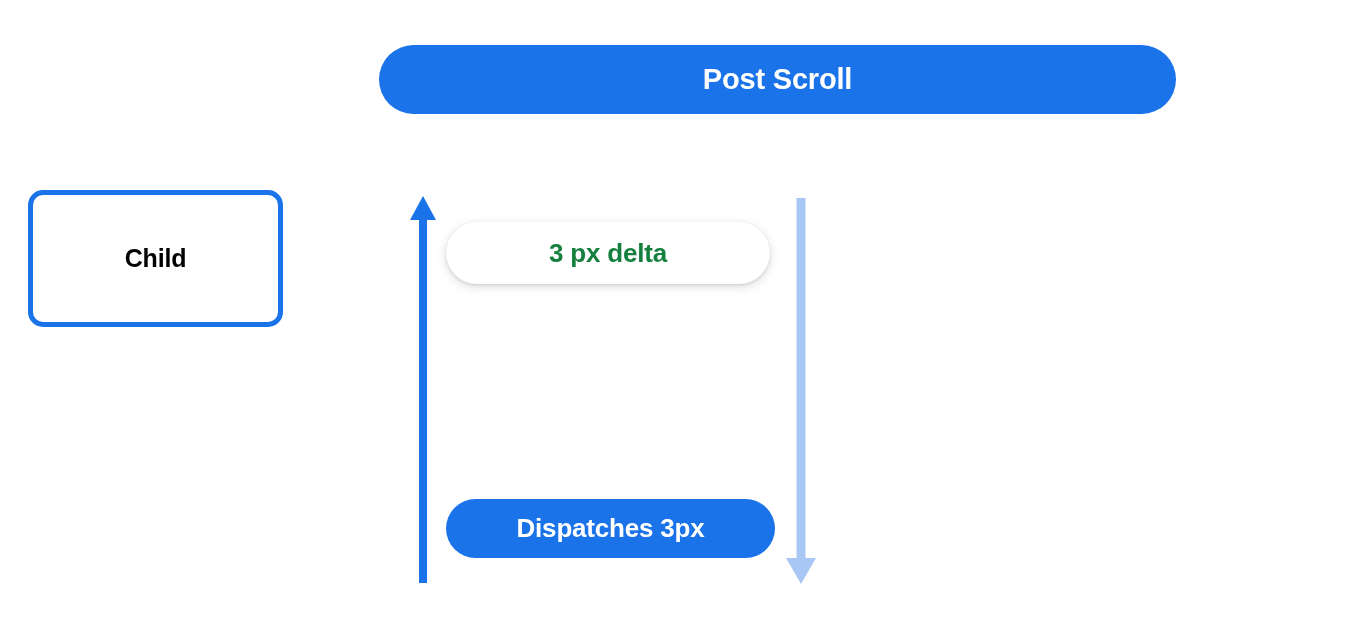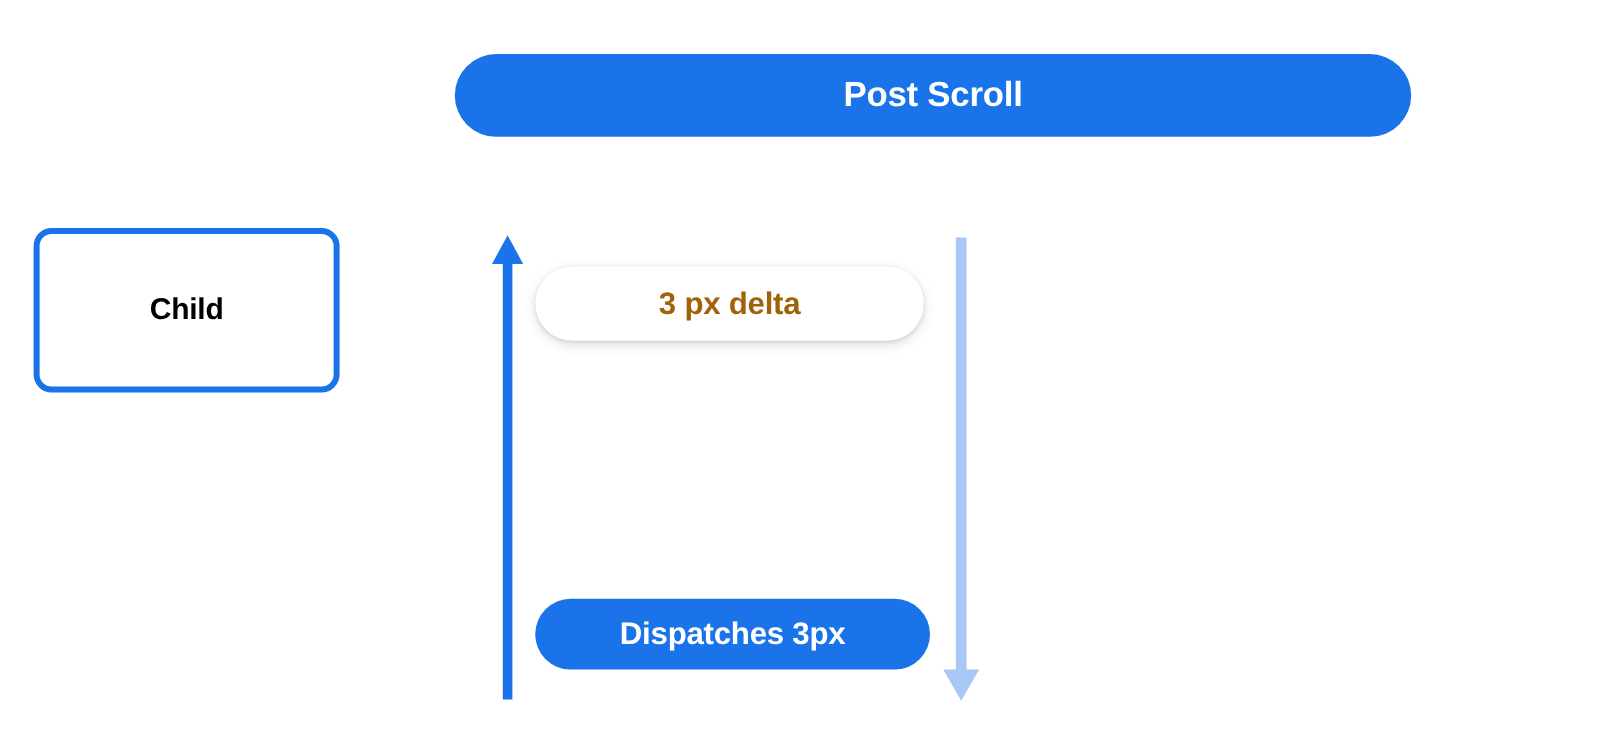--- a/index.html
+++ b/index.html
@@ -94,21 +94,21 @@
     border-radius: 999px;
     font-weight: bold;
     letter-spacing: -0.2px;
   }
   .chip-delta {
     left: 446px;
     top: 222px;
     width: 324px;
     height: 62px;
     background: #ffffff;
-    color: #a16207;
+    color: #15803d;
     font-size: 26px;
     box-shadow: 0 3px 10px rgba(60, 64, 67, 0.18),
                 0 1px 3px rgba(60, 64, 67, 0.14);
   }
   .chip-dispatch {
     left: 446px;
     top: 499px;
     width: 329px;
     height: 59px;
     background: #1a73e8;

